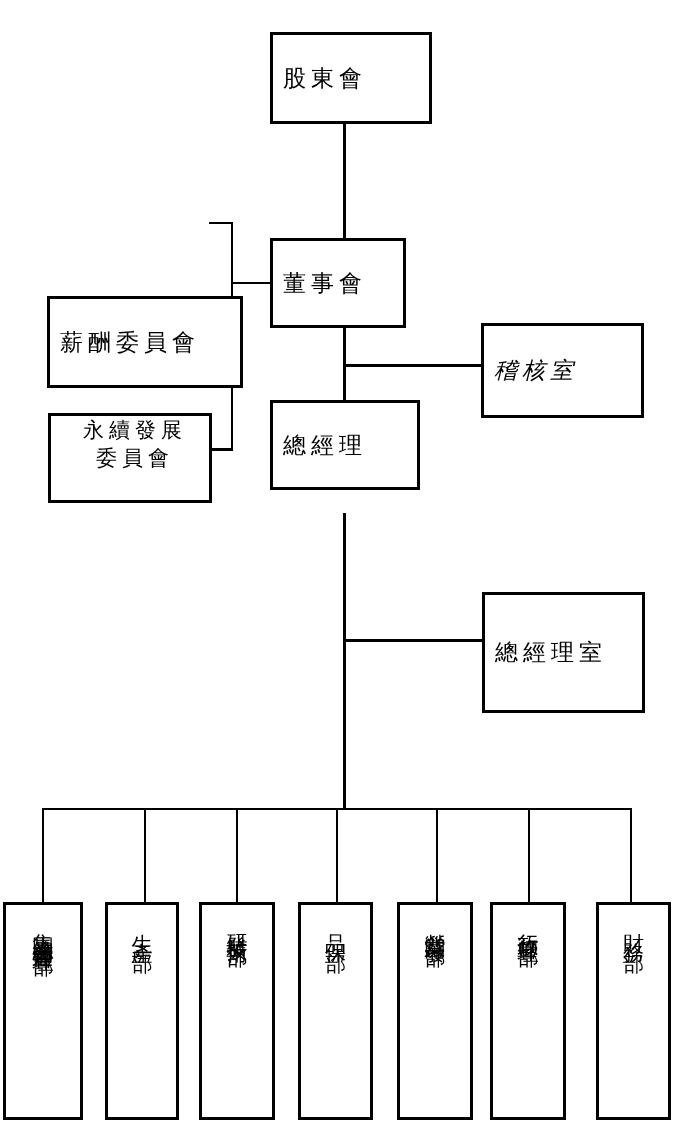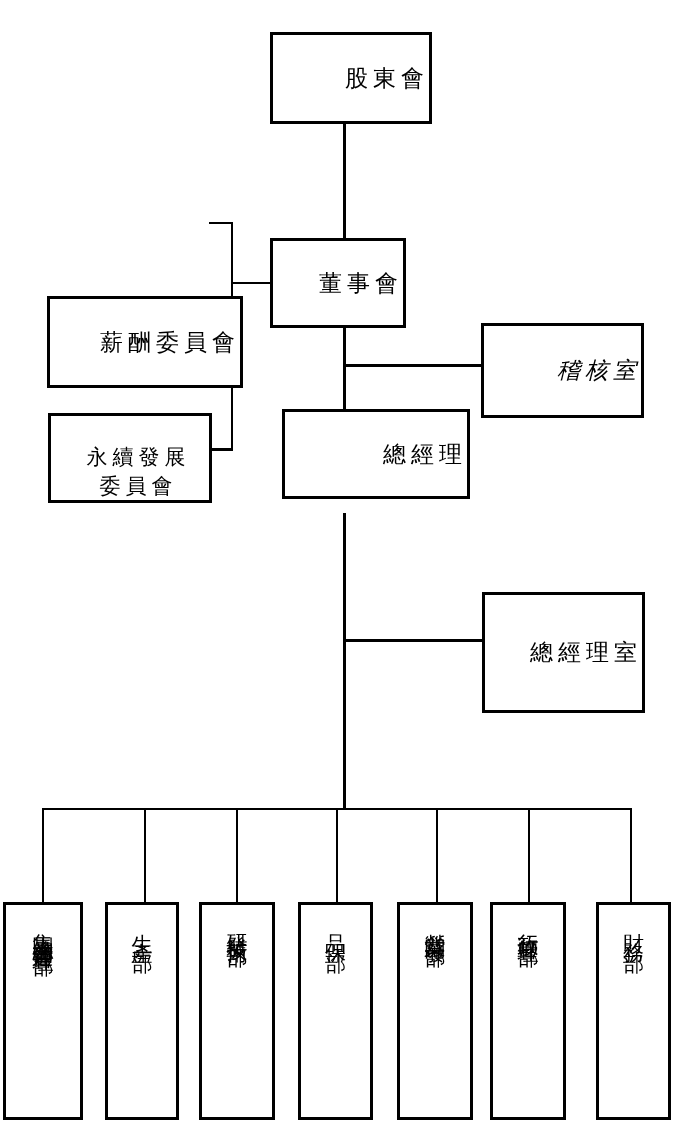--- a/index.html
+++ b/index.html
@@ -16,25 +16,25 @@
     color: #000000;
     overflow: hidden;
   }
   .box {
     position: absolute;
     box-sizing: border-box;
     background: #ffffff;
     border: 3px solid #000000;
     display: flex;
     align-items: center;
-    justify-content: flex-end;
+    justify-content: flex-start;
     text-align: center;
     font-size: 23px;
     letter-spacing: 5px;
-    padding-left: 17px; 
+    padding-left: 10px; 
     z-index: 2;
   }
   .box.two-line {
     flex-direction: column;
     font-size: 21px;
     line-height: 1.35;
   }
   .dept {
     align-items: flex-start;
     justify-content: center;
@@ -75,21 +75,21 @@
   </div>
 
   <div class="box" style="left:270px; top:238px; width:136px; height:90px;">
     <span>董事會</span>
   </div>
 
   <div class="box" style="left:481px; top:323px; width:163px; height:95px;font-style:italic;">
     <span>稽核室</span>
   </div>
 
-  <div class="box" style="left:270px; top:409px; width:188px; height:90px;margin-left:12px;">
+  <div class="box" style="left:270px; top:400px; width:150px; height:90px;">
     <span>總經理</span>
   </div>
 
   <div class="box" style="left:482px; top:592px; width:163px; height:121px;">
     <span>總經理室</span>
   </div>
 
   <div class="box dept" style="left:3px; top:902px; width:80px; height:218px;">
     <span class="vtext tight">集團總營運管理部</span>
   </div>

